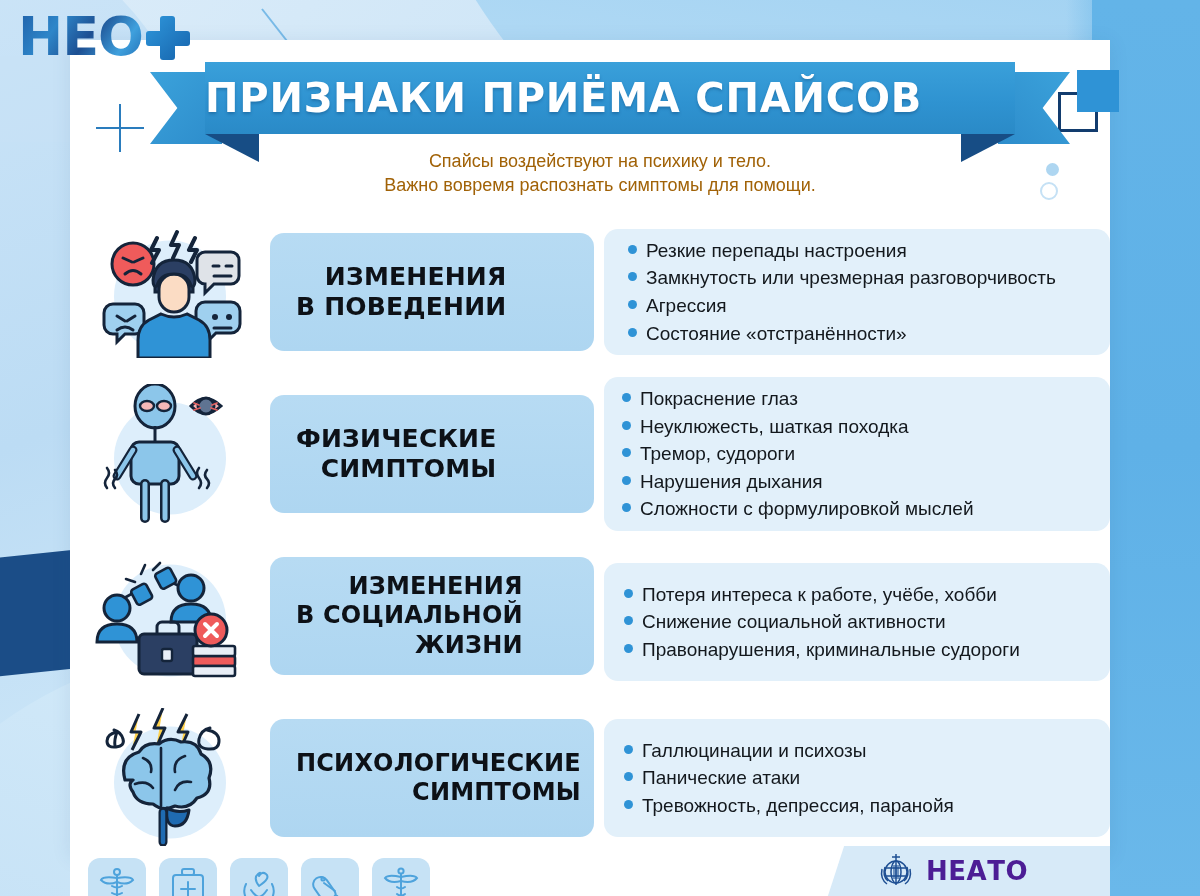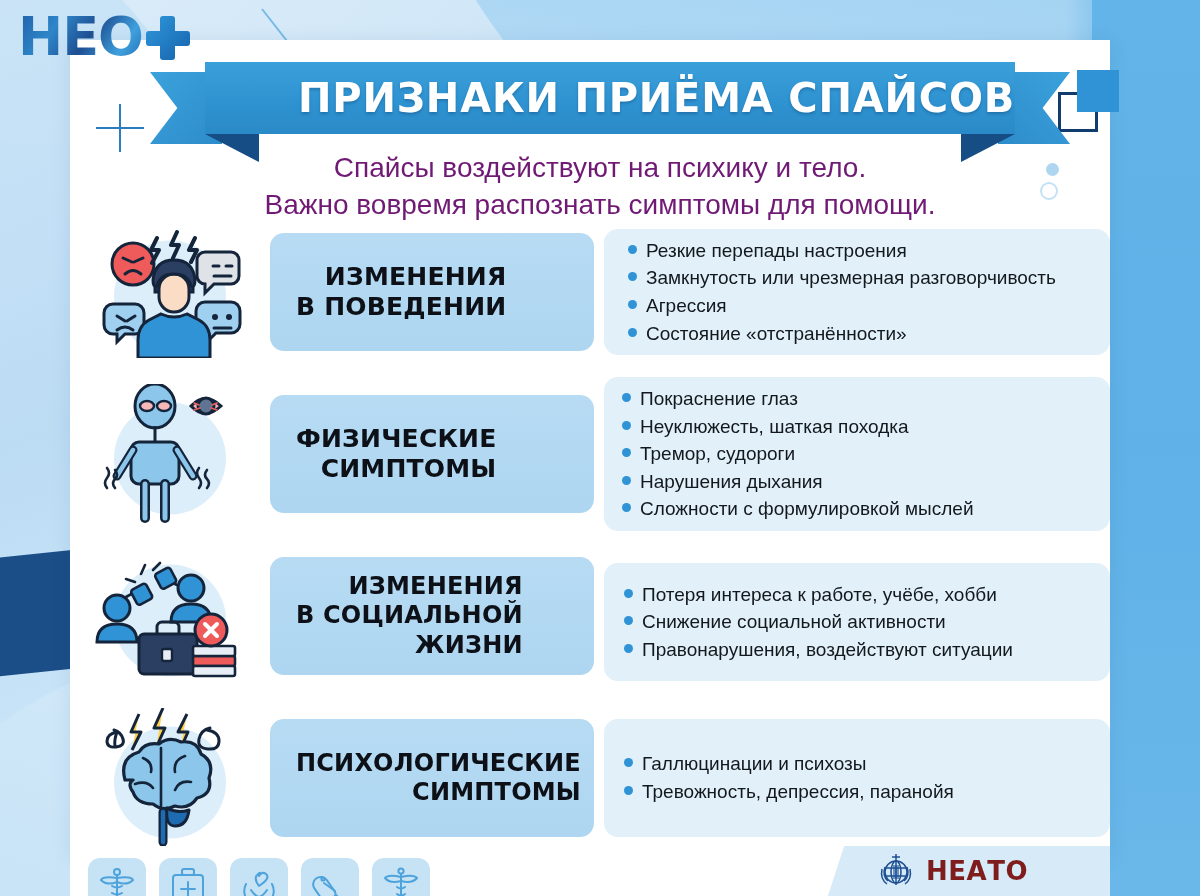--- a/index.html
+++ b/index.html
@@ -89,21 +89,21 @@
   .deco-sq-fill{ position:absolute; left:1077px; top:70px; width:42px; height:42px; background:#2f93d6; z-index:22; }
   .deco-sq-out{ position:absolute; left:1058px; top:92px; width:40px; height:40px; border:3px solid #123c6e; background:#fff; z-index:21; }
   .deco-dot-fill{ position:absolute; left:1046px; top:163px; width:13px; height:13px; border-radius:50%; background:#aed6f1; z-index:22; }
   .deco-dot-out{ position:absolute; left:1040px; top:182px; width:18px; height:18px; border-radius:50%; border:2px solid #c5e1f5; z-index:22; }
 
   
   .ribbon-wrap{ position:absolute; left:150px; top:62px; width:920px; height:96px; z-index:30; }
   .ribbon-main{
     position:absolute; left:55px; top:0; width:810px; height:72px;
     background:linear-gradient(180deg,#3aa0da 0%,#2f93d1 55%,#2a8ac7 100%);
-    display:flex; align-items:center; justify-content:flex-end;
+    display:flex; align-items:center; justify-content:flex-start;
   }
   .ribbon-title{
     color:#ffffff; font-size:40px; font-weight:bold; letter-spacing:.8px;
     font-family:"DejaVu Sans", sans-serif;
     text-shadow:0 2px 3px rgba(10,60,110,.35);
     white-space:nowrap;
   }
   .ribbon-tail{ position:absolute; top:10px; width:72px; height:72px; }
   .ribbon-tail.left{ left:0;
     background:linear-gradient(135deg,#3ba2db,#2d8ccb);
@@ -114,21 +114,21 @@
     clip-path:polygon(0 0,100% 0,62% 50%,100% 100%,0 100%);
   }
   .ribbon-fold{ position:absolute; top:72px; width:54px; height:28px; background:#174d85; }
   .ribbon-fold.left{ left:55px; clip-path:polygon(0 0,100% 0,100% 100%); }
   .ribbon-fold.right{ right:55px; clip-path:polygon(0 0,100% 0,0 100%); }
 
   
   .subtitle{
     position:absolute; left:70px; top:150px; width:1060px;
     text-align:center; z-index:25;
-    color:#701a75; font-size:28px; line-height:1.32; font-weight:normal;
+    color:#a16207; font-size:18px; line-height:1.32; font-weight:normal;
   }
 
   
   .rows{ position:absolute; left:70px; top:216px; width:1040px; z-index:25; }
   .row{ display:flex; align-items:center; height:152px; }
   .row + .row{ margin-top:10px; }
 
   .icon-cell{
     width:200px; height:152px; flex:0 0 200px;
     display:flex; align-items:center; justify-content:center;
@@ -188,21 +188,21 @@
   }
   .who-block{
     position:absolute; right:0; bottom:0; width:300px; height:50px;
     background:#d7eaf8; display:flex; align-items:center; gap:10px;
     padding-left:66px;
   }
   .who-block::before{
     content:""; position:absolute; left:-34px; top:0; width:60px; height:50px;
     background:#ffffff; transform:skewX(-18deg);
   }
-  .who-name{ color:#7f1d1d; font-weight:bold; font-size:26px; letter-spacing:.5px;
+  .who-name{ color:#4c1d95; font-weight:bold; font-size:26px; letter-spacing:.5px;
              font-family:"DejaVu Sans", sans-serif; }
 </style>
 </head>
 <body>
 
 <div class="bg">
   <div class="bg-left-curve"></div>
   <div class="bg-top-swoosh"></div>
   <div class="bg-bottom-swoosh"></div>
   <div class="bg-navy-band"></div>
@@ -377,21 +377,21 @@
       <div class="bullet">
           <span class="dot"></span>
           <span>Потеря интереса к работе, учёбе, хобби</span>
         </div>
       <div class="bullet">
           <span class="dot"></span>
           <span>Снижение социальной активности</span>
         </div>
       <div class="bullet">
           <span class="dot"></span>
-          <span>Правонарушения, воздействуют ситуации</span>
+          <span>Правонарушения, криминальные судороги</span>
         </div>
     </div>
   </div>
 
   <div class="row row-4">
     <div class="icon-cell">
       <div class="icon-blob"></div>
       <svg width="150" height="140" viewBox="0 0 150 140">
         <path d="M44 6l-8 18h10l-9 18" fill="#ffd24d" stroke="#14243a" stroke-width="3" stroke-linejoin="round"></path>
         <path d="M68 0l-9 20h11l-9 20" fill="#ffd24d" stroke="#14243a" stroke-width="3" stroke-linejoin="round"></path>
@@ -410,20 +410,24 @@
       <div class="label-text">ПСИХОЛОГИЧЕСКИЕ
 СИМПТОМЫ</div>
     </div>
     <div class="bullets-box">
       <div class="bullet">
           <span class="dot"></span>
           <span>Галлюцинации и психозы</span>
         </div>
       <div class="bullet">
           <span class="dot"></span>
+          <span>Панические атаки</span>
+        </div>
+      <div class="bullet">
+          <span class="dot"></span>
           <span>Тревожность, депрессия, паранойя</span>
         </div>
     </div>
   </div>
 
 </div>
 
 <div class="footer">
   <div class="footer-icons">
     <div class="f-icon">

